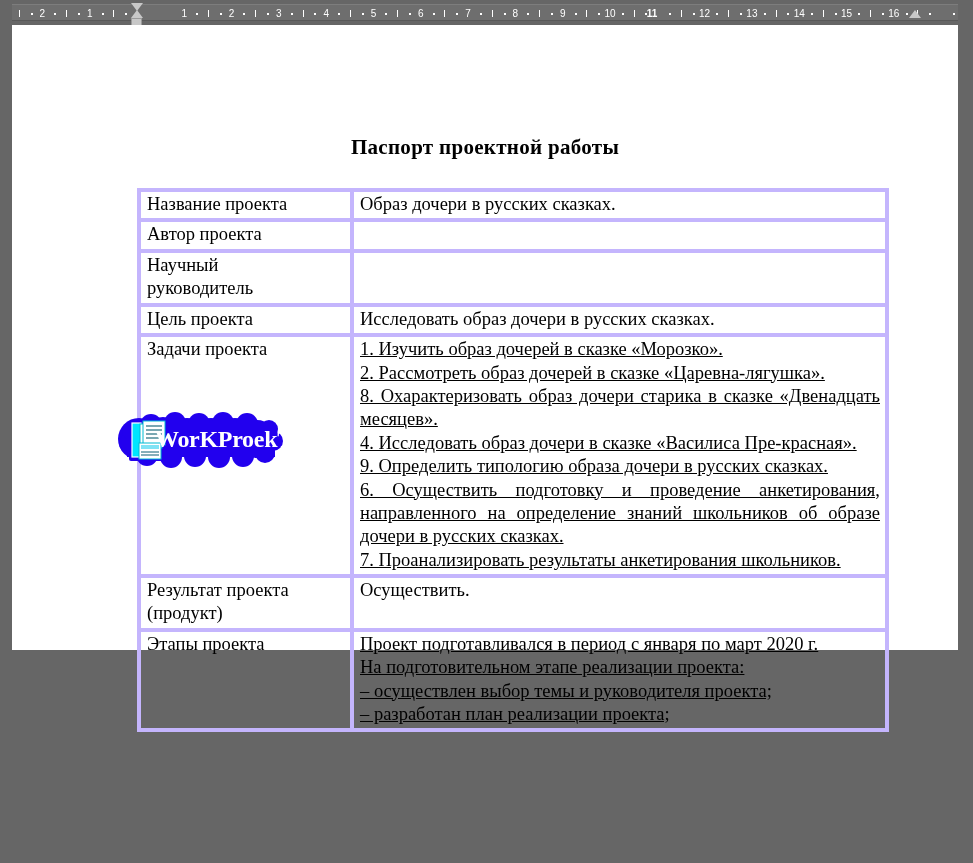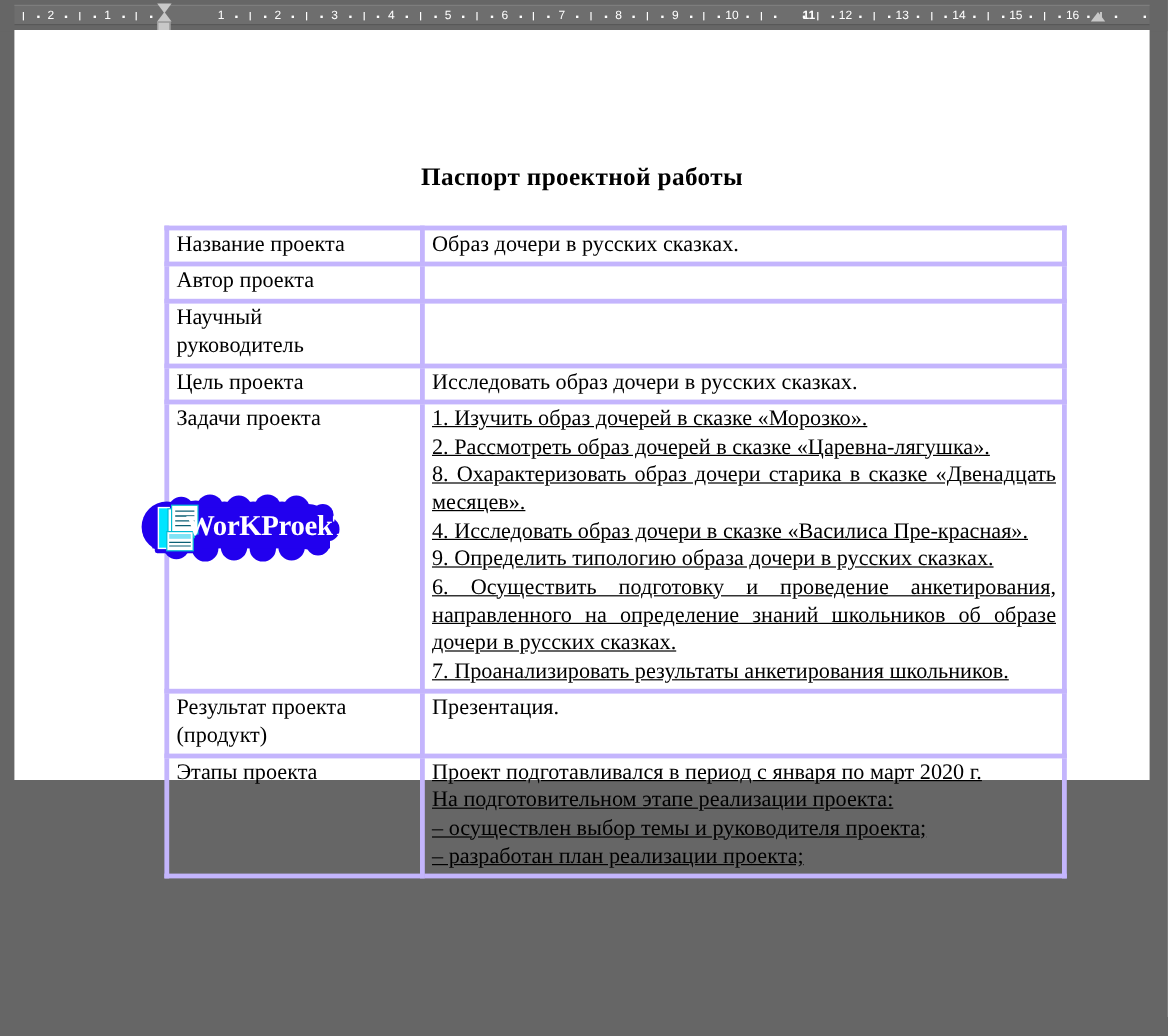--- a/index.html
+++ b/index.html
@@ -177,21 +177,21 @@
       <div class="ruler-tick dash" style="left: 527.05px;"></div>
       <div class="ruler-tick dot" style="left: 538.875px;"></div>
       <div class="ruler-num" style="left: 550.7px;">9</div>
       <div class="ruler-tick dot" style="left: 562.525px;"></div>
       <div class="ruler-tick dash" style="left: 574.35px;"></div>
       <div class="ruler-tick dot" style="left: 586.175px;"></div>
       <div class="ruler-num" style="left: 598px;">10</div>
       <div class="ruler-tick dot" style="left: 609.825px;"></div>
       <div class="ruler-tick dash" style="left: 621.65px;"></div>
       <div class="ruler-tick dot" style="left: 633.475px;"></div>
-      <div class="ruler-num" style="left: 662px; font-weight: bold;">11</div>
+      <div class="ruler-num" style="left: 640px; font-weight: bold;">11</div>
       <div class="ruler-tick dot" style="left: 657.125px;"></div>
       <div class="ruler-tick dash" style="left: 668.95px;"></div>
       <div class="ruler-tick dot" style="left: 680.775px;"></div>
       <div class="ruler-num" style="left: 692.6px;">12</div>
       <div class="ruler-tick dot" style="left: 704.425px;"></div>
       <div class="ruler-tick dash" style="left: 716.25px;"></div>
       <div class="ruler-tick dot" style="left: 728.075px;"></div>
       <div class="ruler-num" style="left: 739.9px;">13</div>
       <div class="ruler-tick dot" style="left: 751.725px;"></div>
       <div class="ruler-tick dash" style="left: 763.55px;"></div>
@@ -265,21 +265,21 @@
             <p class="just">6. Осуществить подготовку и проведение анкетирования, направленного на определение знаний школьников об образе дочери в русских сказках.</p>
             <p class="just">7. Проанализировать результаты анкетирования школьников.</p>
           </td>
         </tr>
         <tr>
           <td class="lbl">
             <p>Результат проекта</p>
             <p>(продукт)</p>
           </td>
           <td class="val">
-            <p>Презентация.</p>
+            <p>Осуществить.</p>
           </td>
         </tr>
         <tr>
           <td class="lbl">
             <p>Этапы проекта</p>
           </td>
           <td class="val">
             <p class="just">Проект подготавливался в период с января по март 2020 г.</p>
             <p class="just">На подготовительном этапе реализации проекта:</p>
             <p class="just">– осуществлен выбор темы и руководителя проекта;</p>

